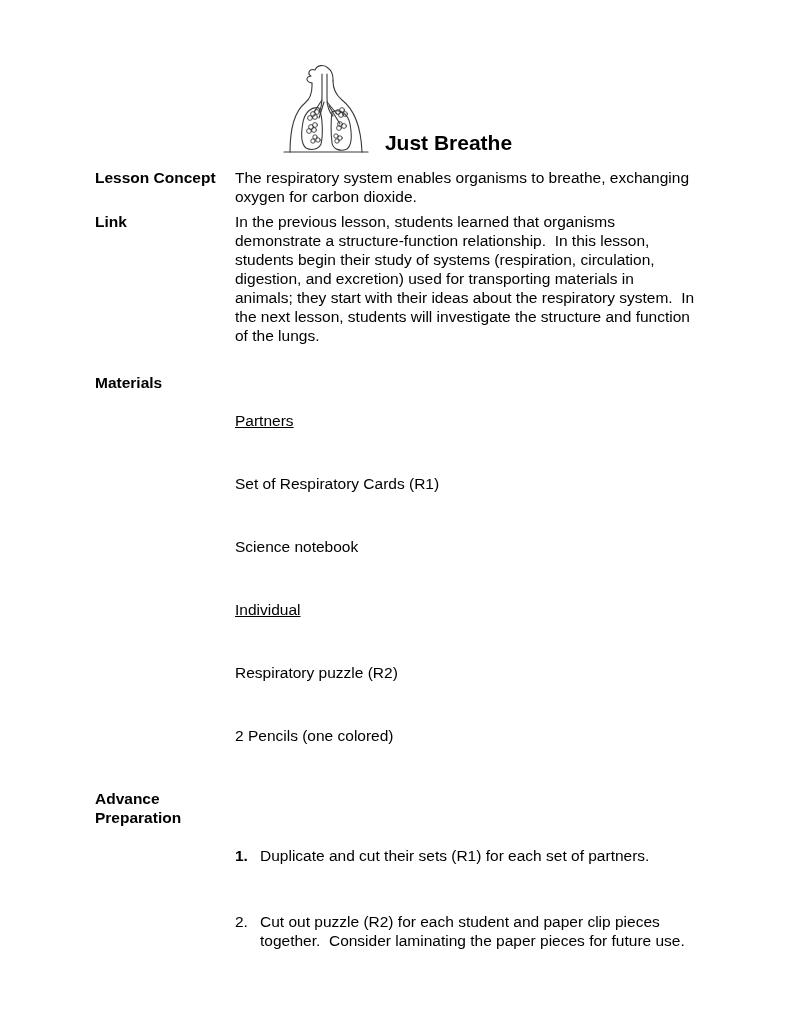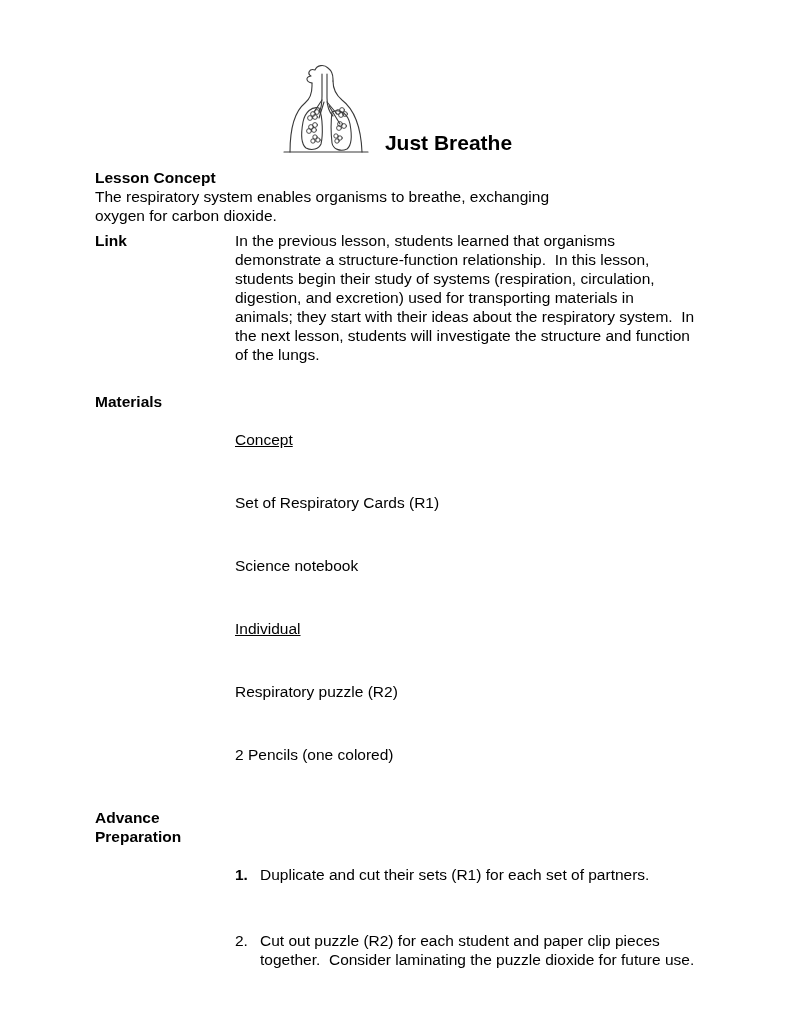--- a/index.html
+++ b/index.html
@@ -15,21 +15,21 @@
   
   .header { display:flex; justify-content:center; align-items:flex-end; margin-bottom:12px; }
   .lungs-art { width:90px; height:94px; flex:none; }
   .doc-title { font-weight:bold; font-size:21px; margin-left:14px; margin-bottom:4px; }
 
   
   .row { display:flex; }
   .label-col { width:140px; flex:none; font-weight:bold; }
   .content-col { width:463px; white-space:pre-wrap; }
 
-  .row-lc   { margin-bottom:6px;flex-direction:column; }
+  .row-lc   { margin-bottom:6px; }
   .row-link { margin-bottom:28px; }
   .row-time { margin-bottom:34px; }
 
   .mat-item { margin-bottom:6px; }
   .u { text-decoration:underline; }
 
   .row-advance .content-col { padding-top:19px; width:463px; }
   .adv-item { display:flex; margin-bottom:9px; }
   .adv-num { width:25px; flex:none; }
   .adv-num.bold { font-weight:bold; }
@@ -108,21 +108,21 @@
 digestion, and excretion) used for transporting materials in
 animals; they start with their ideas about the respiratory system.  In
 the next lesson, students will investigate the structure and function
 of the lungs.</div>
   </div>
 
 
   <div class="row">
     <div class="label-col">Materials</div>
     <div class="content-col">
-      <div class="mat-item u">Concept</div>
+      <div class="mat-item u">Partners</div>
       <div class="mat-item">Set of Respiratory Cards (R1)</div>
       <div class="mat-item">Science notebook</div>
       <div class="mat-item u">Individual</div>
       <div class="mat-item">Respiratory puzzle (R2)</div>
       <div class="mat-item">2 Pencils (one colored)</div>
     </div>
   </div>
 
   <div class="row row-advance">
     <div class="label-col">
@@ -130,18 +130,18 @@
       <div>Preparation</div>
     </div>
     <div class="content-col">
       <div class="adv-item">
         <div class="adv-num bold">1.</div>
         <div class="adv-text">Duplicate and cut their sets (R1) for each set of partners.</div>
       </div>
       <div class="adv-item">
         <div class="adv-num">2.</div>
         <div class="adv-text">Cut out puzzle (R2) for each student and paper clip pieces
-together.  Consider laminating the puzzle dioxide for future use.</div>
+together.  Consider laminating the paper pieces for future use.</div>
       </div>
     </div>
   </div>
 
 </div>
 
 </body></html>

